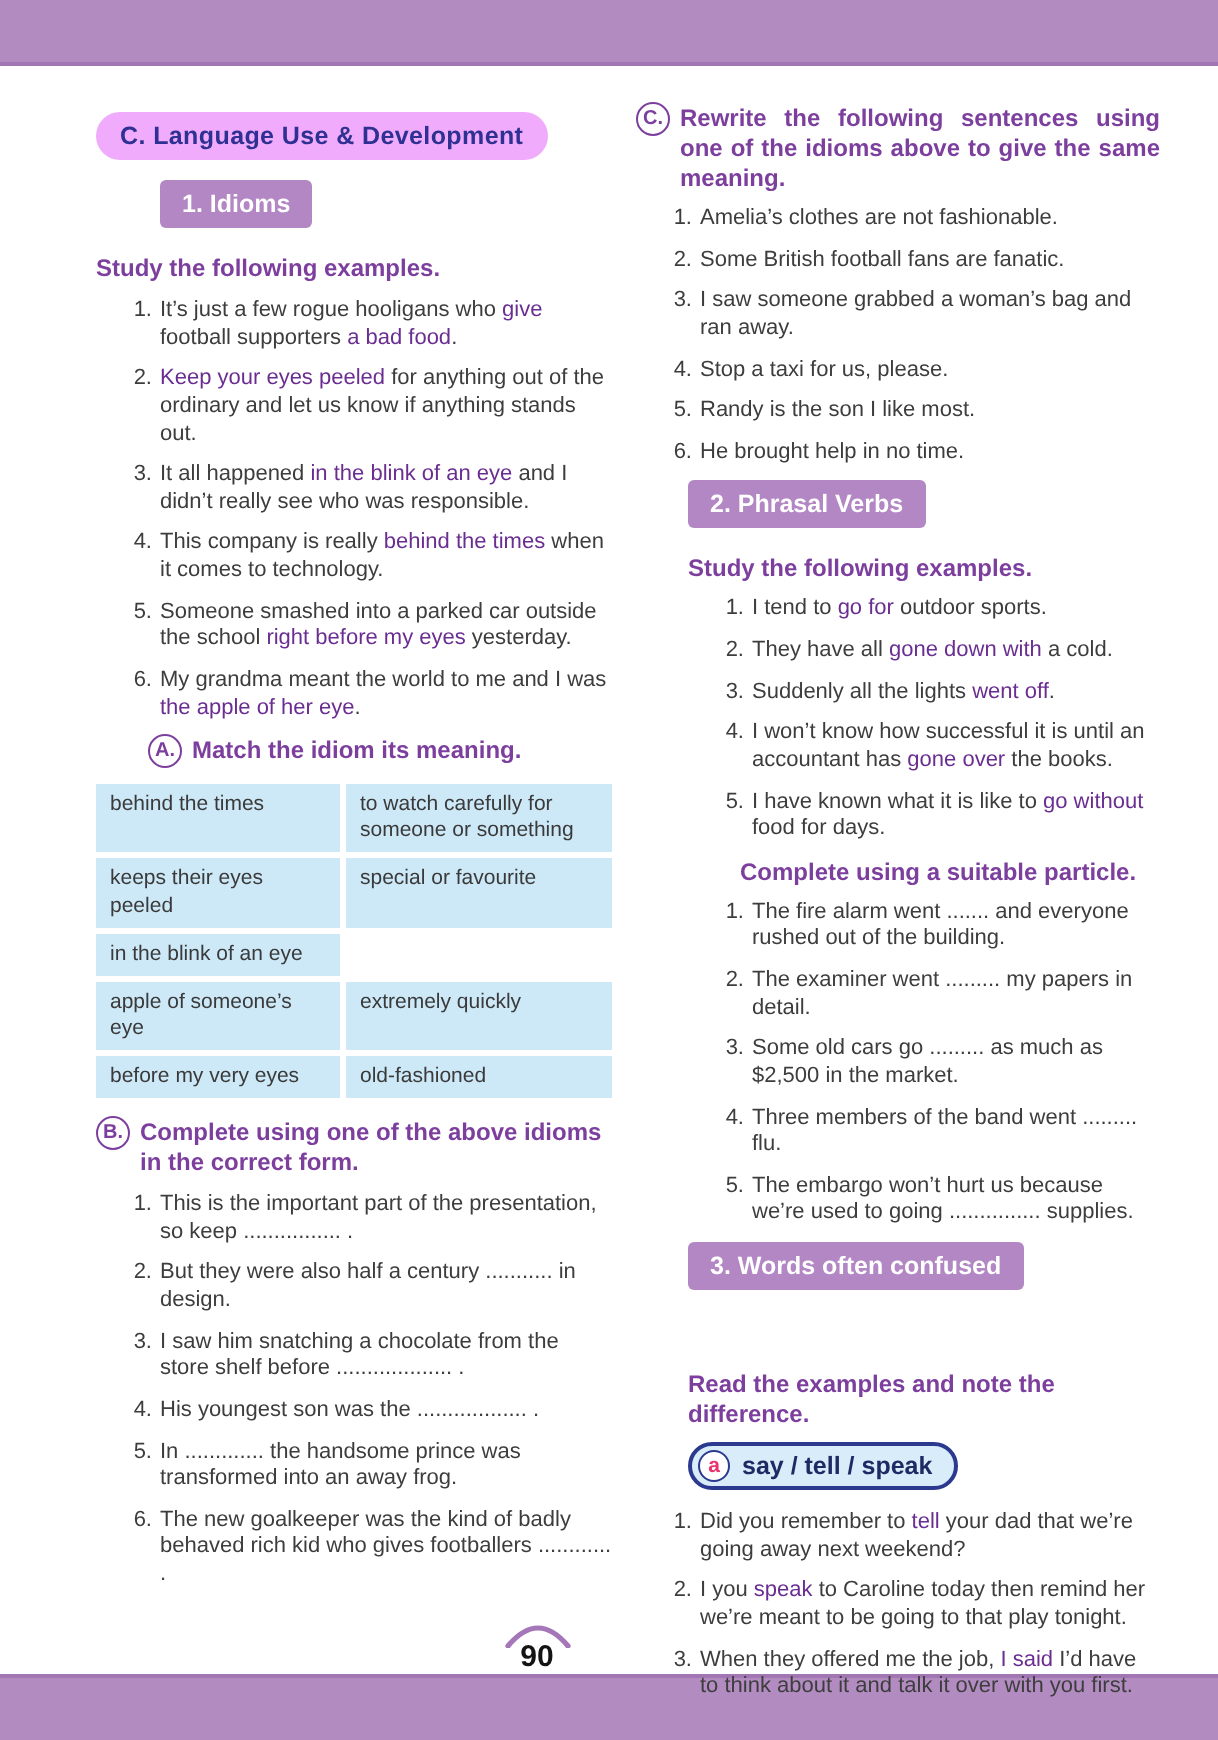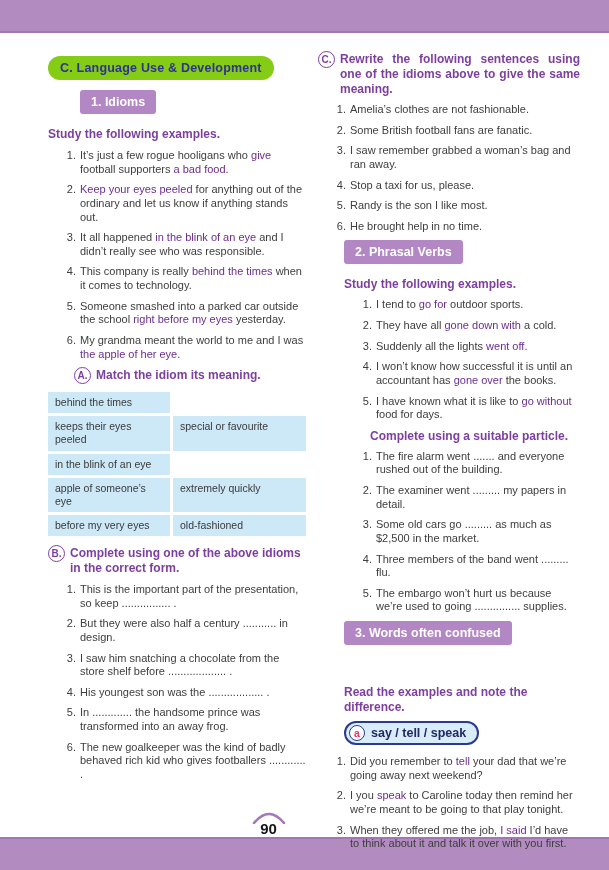--- a/index.html
+++ b/index.html
@@ -10,21 +10,21 @@
   }
   .band { position:absolute; left:0; width:609px; background:#b28cc1; }
   .band.top { top:0; height:33px; border-bottom:2px solid #a276b2; }
   .band.bottom { bottom:0; height:33px; border-top:2px solid #a276b2; }
 
   .col { position:absolute; }
   .col.left  { left:48px;  top:56px; width:258px; }
   .col.right { left:318px; top:52px; width:262px; }
 
   .pill-orange {
-    display:inline-block; background:#84cc16; color:#2e3192;
+    display:inline-block; background:#f0abfc; color:#2e3192;
     font-weight:bold; font-size:12.5px; padding:5px 12px;
     border-radius:12px; letter-spacing:.2px;
   }
   .box-purple {
     display:inline-block; background:#b287c4; color:#ffffff;
     font-weight:bold; font-size:12.5px; padding:5px 11px;
     border-radius:3px;
   }
   .h-purple { color:#7d3f9e; font-weight:bold; font-size:12px; line-height:1.25; }
 
@@ -118,20 +118,21 @@
       </div>
     </div>
 
   <div class="marker-head mt6">
     <span class="marker">A.</span>
     <span class="h-purple">Match the idiom its meaning.</span>
   </div>
   <div class="table">
       <div class="trow">
         <div class="tcell">behind the times</div>
+        <div class="tcell">to watch carefully for someone or something</div>
       </div>
       <div class="trow">
         <div class="tcell">keeps their eyes peeled</div>
         <div class="tcell">special or favourite</div>
       </div>
       <div class="trow">
         <div class="tcell">in the blink of an eye</div>
       </div>
       <div class="trow">
         <div class="tcell">apple of someone’s eye</div>
@@ -184,21 +185,21 @@
       <div class="li">
         <span class="num">1.</span>
         <span class="li-text"><span>Amelia’s clothes are not fashionable.</span></span>
       </div>
       <div class="li">
         <span class="num">2.</span>
         <span class="li-text"><span>Some British football fans are fanatic.</span></span>
       </div>
       <div class="li">
         <span class="num">3.</span>
-        <span class="li-text"><span>I saw remember grabbed a woman’s bag and ran away.</span></span>
+        <span class="li-text"><span>I saw someone grabbed a woman’s bag and ran away.</span></span>
       </div>
       <div class="li">
         <span class="num">4.</span>
         <span class="li-text"><span>Stop a taxi for us, please.</span></span>
       </div>
       <div class="li">
         <span class="num">5.</span>
         <span class="li-text"><span>Randy is the son I like most.</span></span>
       </div>
       <div class="li">

